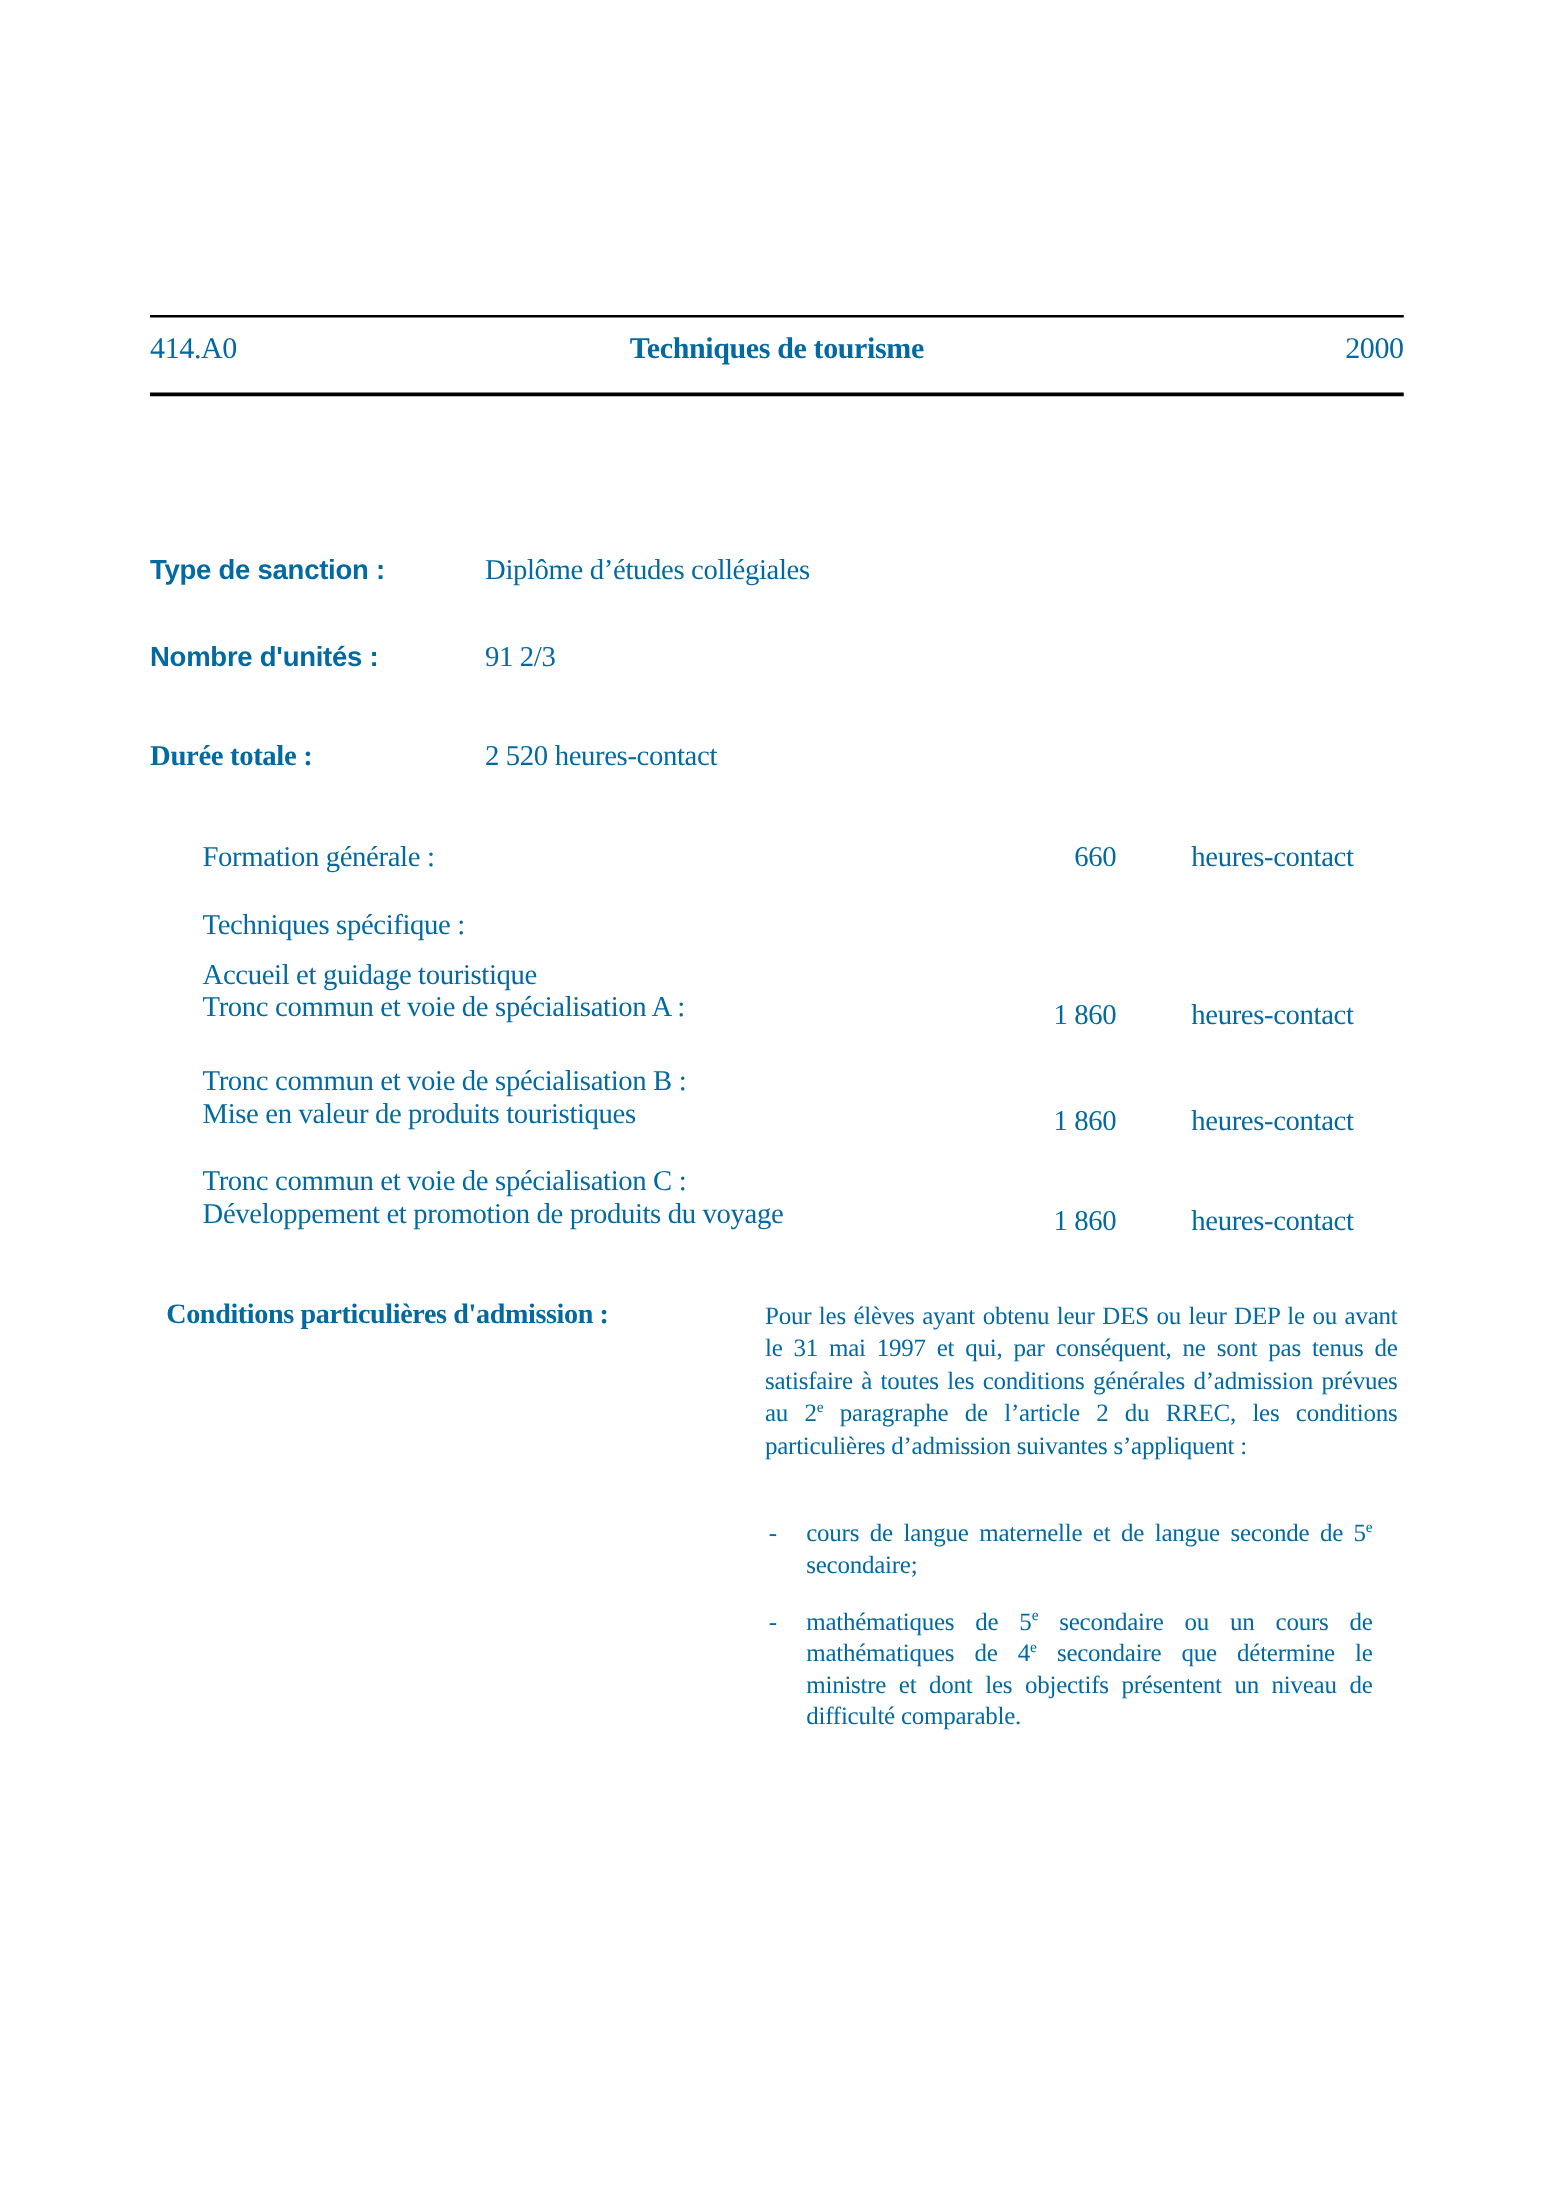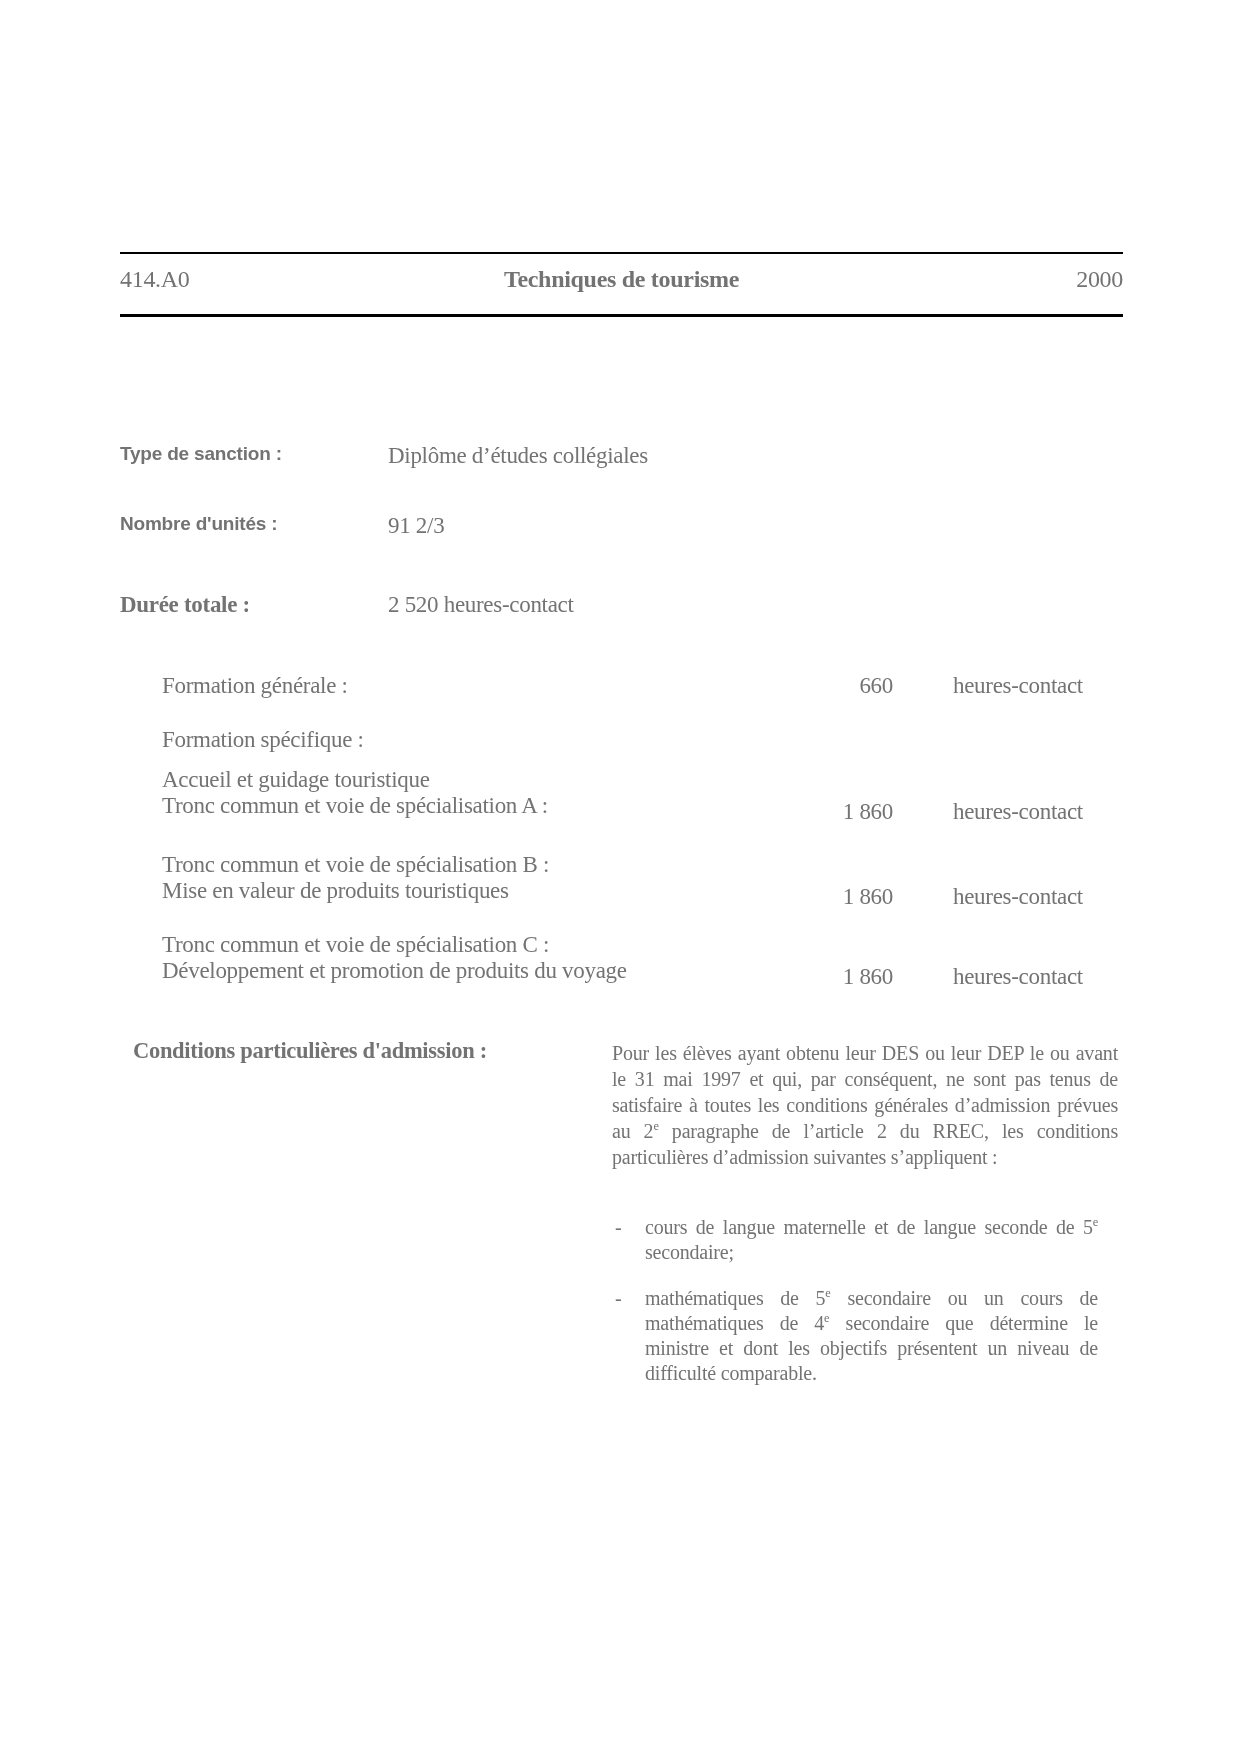--- a/index.html
+++ b/index.html
@@ -1,38 +1,38 @@
 <!DOCTYPE html>
 <html lang="fr"><head>
 <meta charset="utf-8">
 <style>
   html, body { margin: 0; padding: 0; background: #ffffff; }
   .page {
     position: relative;
     width: 1242px;
     height: 1755px;
     background: #ffffff;
-    color: #737373;
+    color: #0369a1;
     font-family: "Liberation Serif", serif;
     overflow: hidden;
   }
 
   
   .rule { position: absolute; left: 120px; width: 1003px; background: #000; }
   .rule-top { top: 252px; height: 2px; }
   .rule-bottom { top: 314px; height: 3px; }
   .hdr-row { position: absolute; left: 120px; top: 266px; width: 1003px; height: 30px; font-size: 24px; letter-spacing: -0.3px; }
   .hdr-code { position: absolute; left: 0; top: 0; white-space: nowrap; }
   .hdr-title { position: absolute; left: 0; top: 0; width: 100%; text-align: center; font-weight: bold; white-space: nowrap; }
   .hdr-year { position: absolute; right: 0; top: 0; white-space: nowrap; }
 
   
   .field { position: absolute; left: 120px; width: 1003px; font-size: 23px; }
   .flabel { position: absolute; left: 0; top: 0; font-weight: bold; white-space: nowrap; }
-  .field.sans .flabel { font-family: "Liberation Sans", sans-serif; font-size: 19px; letter-spacing: -0.2px; }
+  .field.sans .flabel { font-family: "Liberation Sans", sans-serif; font-size: 22px; letter-spacing: -0.2px; }
   .field.serif .flabel { letter-spacing: -0.3px; }
   .fvalue { position: absolute; left: 268px; top: 0; white-space: nowrap; letter-spacing: -0.3px; }
   .field-1 { top: 443px; }
   .field-2 { top: 513px; }
   .field-3 { top: 592px; }
 
   
   .drow { position: absolute; left: 120px; width: 1003px; font-size: 23px; line-height: 26px; letter-spacing: -0.3px; }
   .dlines { position: absolute; left: 42px; top: 0; white-space: nowrap; }
   .dhours { position: absolute; left: 620px; top: 0; width: 153px; text-align: right; white-space: nowrap; font-family: Liberation Serif, serif; }
@@ -86,21 +86,21 @@
   <div class="drow drow-0">
     <div class="dlines">
       <div>Formation générale :</div>
     </div>
     <div class="dhours">660</div>
     <div class="dunit">heures-contact</div>
   </div>
 
   <div class="drow drow-1">
     <div class="dlines">
-      <div>Formation spécifique :</div>
+      <div>Techniques spécifique :</div>
     </div>
   </div>
 
   <div class="drow second drow-2">
     <div class="dlines">
       <div>Accueil et guidage touristique</div>
       <div>Tronc commun et voie de spécialisation A :</div>
     </div>
     <div class="dhours">1 860</div>
     <div class="dunit">heures-contact</div>

